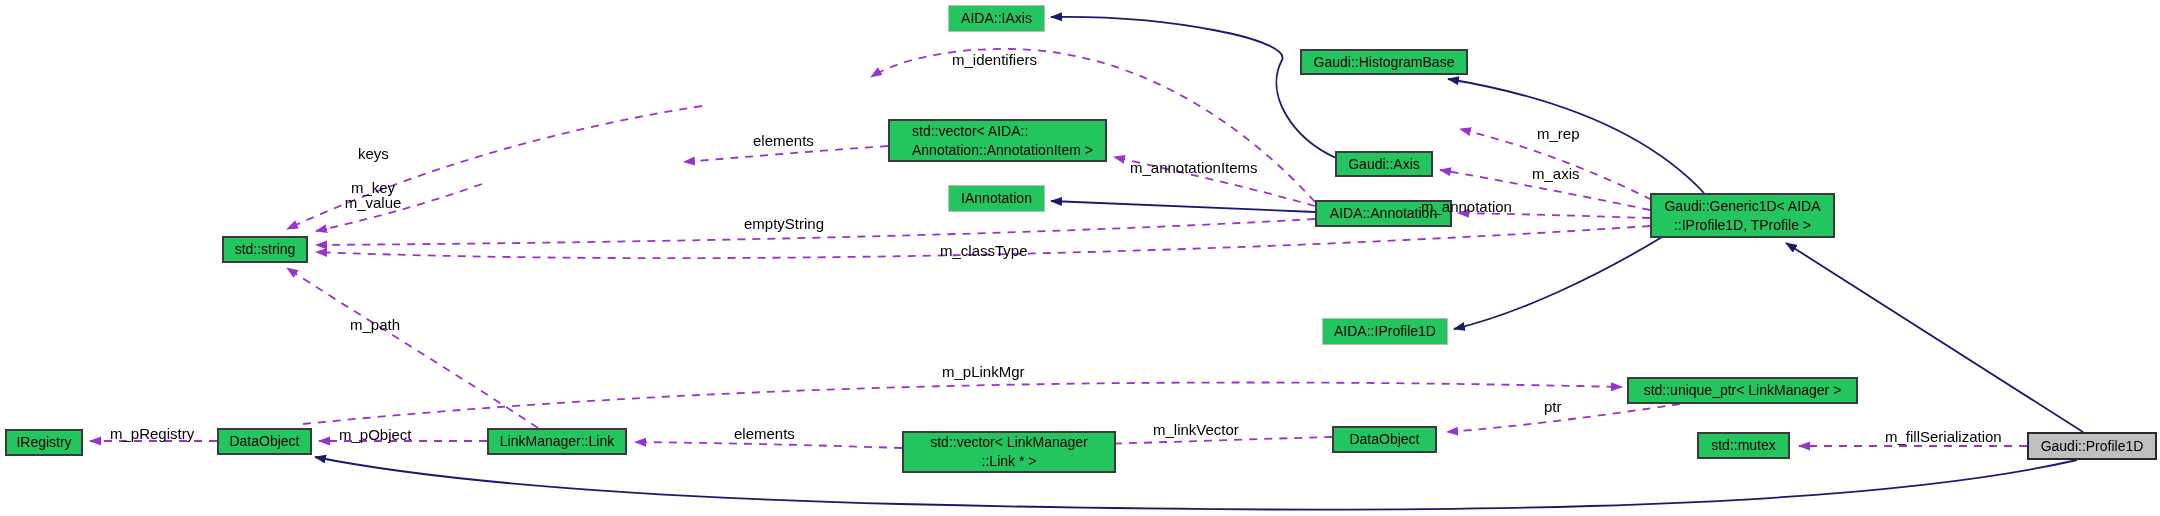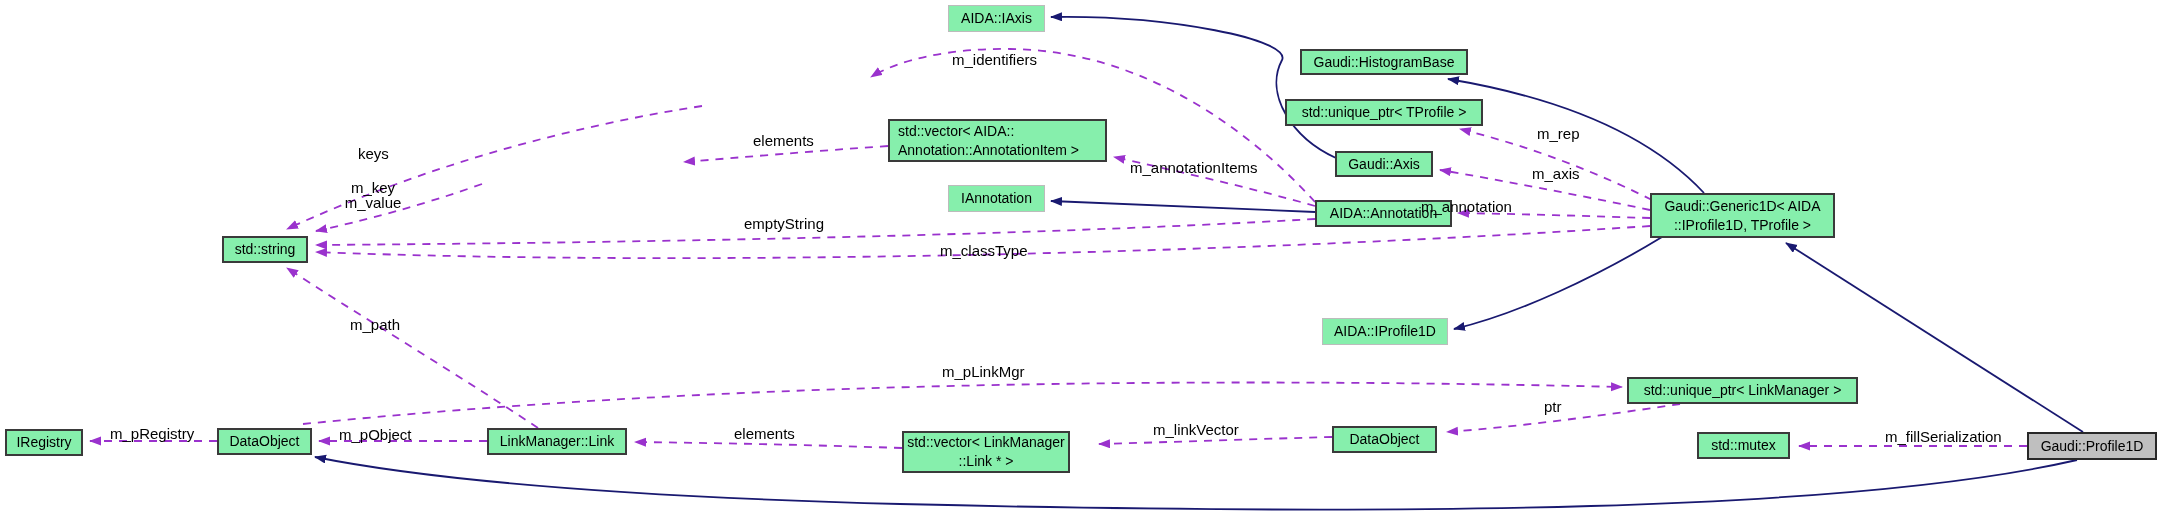--- a/index.html
+++ b/index.html
@@ -8,26 +8,26 @@
     font-family:"Liberation Sans", sans-serif; color:#000;
     overflow:hidden;
   }
   #edges { position:absolute; left:0; top:0; width:2160px; height:516px; }
   .inh  { fill:none; stroke:#191970; stroke-width:1.8; }
   .use  { fill:none; stroke:#9a32cd; stroke-width:1.8; stroke-dasharray:8 7; }
   .node {
     position:absolute; box-sizing:border-box;
     display:flex; align-items:center; justify-content:center;
     text-align:center; white-space:pre-line;
-    background:#86efac; border:2px solid #3a3a3a;
+    background:#22c55e; border:2px solid #3a3a3a;
     font-size:14px; line-height:19px;
   }
   .node.external { border:1px solid #bcbcbc; }
   .node.main     { background:#bfbfbf; border-color:#282828; }
-  .node.align-left { justify-content:flex-start; text-align:left; padding-left:8px; }
+  .node.align-left { justify-content:flex-start; text-align:left; padding-left:22px; }
   .edge-label {
     position:absolute; font-size:15px; line-height:15px;
     white-space:pre-line; text-align:center;
   }
 </style>
 </head>
 <body>
 
 <div id="canvas">
 
@@ -63,35 +63,34 @@
     <path class="use" d="M538,428 C448,368 352,311 287,268" marker-end="url(#arr-purple)"></path>
     <path class="use" d="M902,448 C812,445 722,443 635,442" marker-end="url(#arr-purple)"></path>
     <path class="use" d="M1332,437 C1255,439 1175,442 1099,444" marker-end="url(#arr-purple)"></path>
     <path class="use" d="M303,424 C700,384 1150,376 1622,387" marker-end="url(#arr-purple)"></path>
     <path class="use" d="M1680,404 C1600,416 1515,427 1447,432" marker-end="url(#arr-purple)"></path>
     <path class="use" d="M2027,446 L1799,446" marker-end="url(#arr-purple)"></path>
   </svg>
 
   <div class="node external" style="left:948px;top:5px;width:97px;height:27px;">AIDA::IAxis</div>
   <div class="node" style="left:1300px;top:49px;width:168px;height:26px;">Gaudi::HistogramBase</div>
-  <div class="node" style="left:1285px;top:99px;width:198px;height:27px;">std::unique_ptr&lt; TProfile &gt;</div>
   <div class="node" style="left:1335px;top:151px;width:98px;height:26px;">Gaudi::Axis</div>
   <div class="node align-left" style="left:888px;top:119px;width:219px;height:43px;">std::vector&lt; AIDA::
 Annotation::AnnotationItem &gt;</div>
   <div class="node external" style="left:948px;top:185px;width:97px;height:27px;">IAnnotation</div>
   <div class="node" style="left:1315px;top:200px;width:137px;height:27px;">AIDA::Annotation</div>
   <div class="node" style="left:1650px;top:193px;width:185px;height:45px;">Gaudi::Generic1D&lt; AIDA
 ::IProfile1D, TProfile &gt;</div>
   <div class="node" style="left:222px;top:236px;width:86px;height:27px;">std::string</div>
   <div class="node external" style="left:1322px;top:318px;width:126px;height:27px;">AIDA::IProfile1D</div>
   <div class="node" style="left:1627px;top:377px;width:231px;height:27px;">std::unique_ptr&lt; LinkManager &gt;</div>
   <div class="node" style="left:5px;top:429px;width:78px;height:27px;">IRegistry</div>
   <div class="node" style="left:217px;top:428px;width:95px;height:27px;">DataObject</div>
   <div class="node" style="left:487px;top:428px;width:140px;height:27px;">LinkManager::Link</div>
-  <div class="node" style="left:902px;top:431px;width:168px;height:42px;">std::vector&lt; LinkManager
+  <div class="node" style="left:902px;top:431px;width:214px;height:42px;">std::vector&lt; LinkManager
 ::Link * &gt;</div>
   <div class="node" style="left:1332px;top:426px;width:105px;height:27px;">DataObject</div>
   <div class="node" style="left:1697px;top:432px;width:93px;height:27px;">std::mutex</div>
   <div class="node main" style="left:2027px;top:432px;width:130px;height:28px;">Gaudi::Profile1D</div>
 
   <span class="edge-label" style="left:1537px;top:126px;">m_rep</span>
   <span class="edge-label" style="left:1532px;top:166px;">m_axis</span>
   <span class="edge-label" style="left:1421px;top:199px;">m_annotation</span>
   <span class="edge-label" style="left:940px;top:243px;">m_classType</span>
   <span class="edge-label" style="left:744px;top:216px;">emptyString</span>

